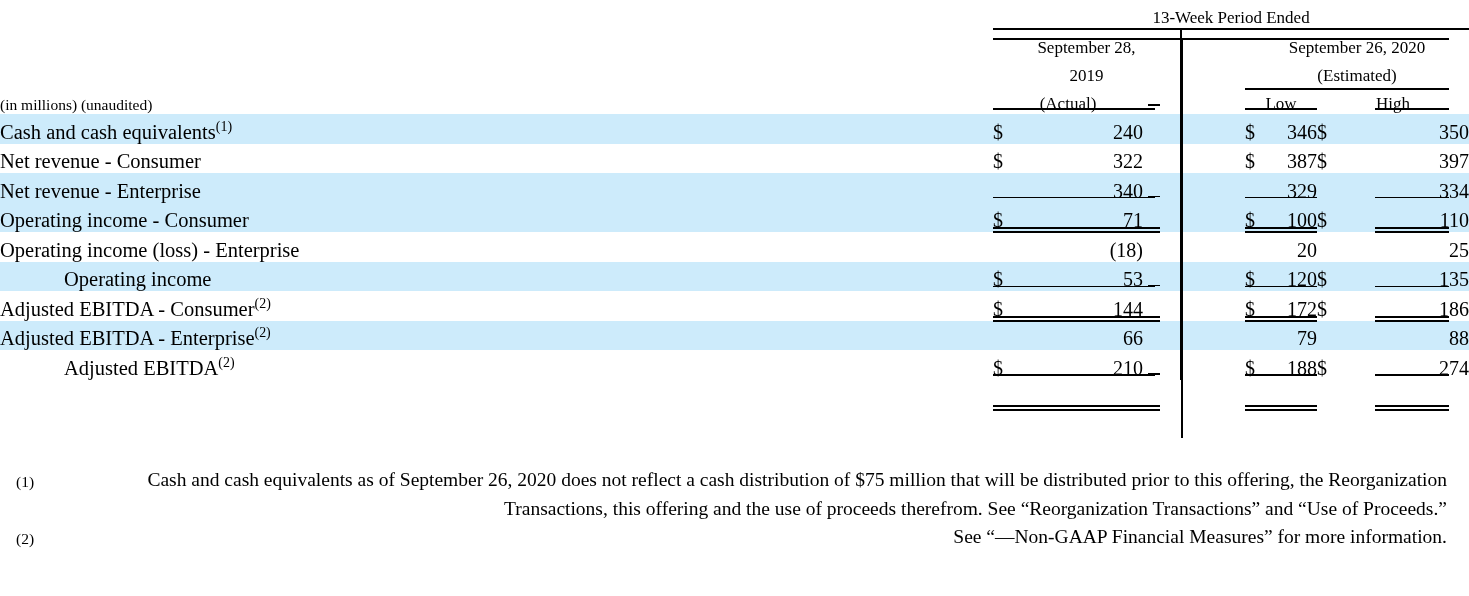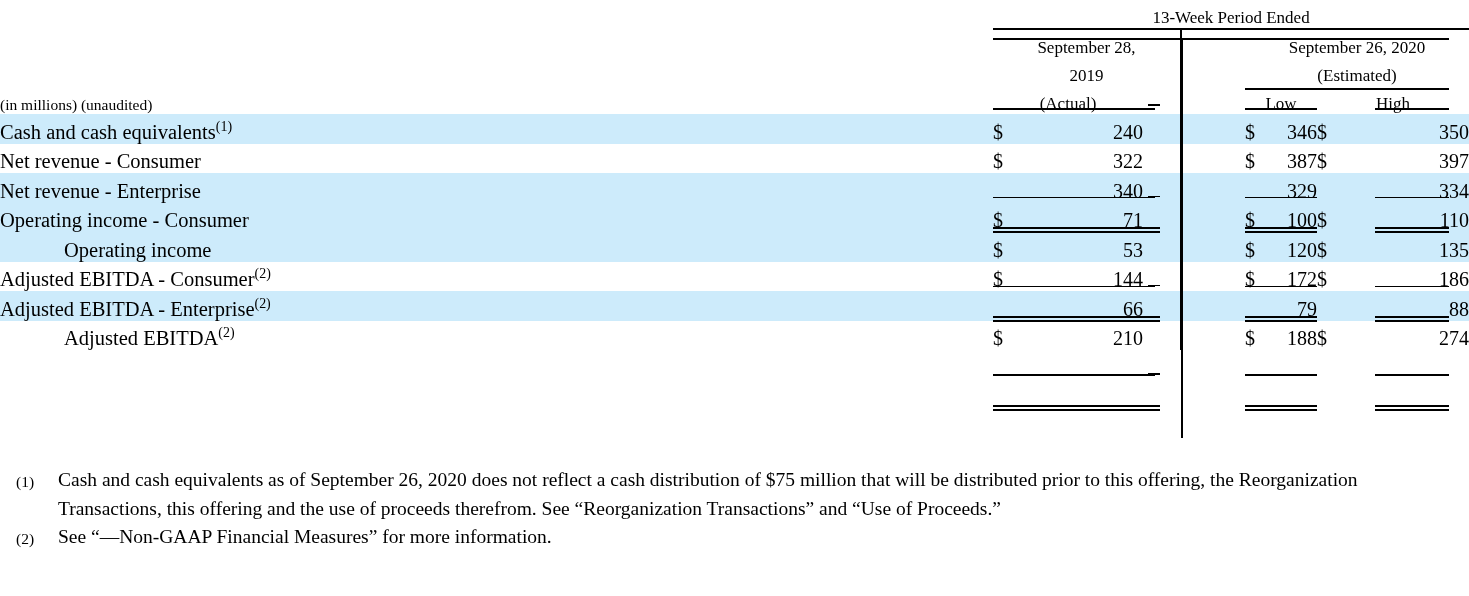--- a/index.html
+++ b/index.html
@@ -145,22 +145,22 @@
     width: 58px;
     flex: 0 0 58px;
     text-align: left;
     padding-left: 16px;
     font-size: 15.5px;
     padding-top: 2px;
     box-sizing: border-box;
   }
   .fn-text {
     flex: 1 1 auto;
-    padding-right: 14px;
-    text-align: left;
+    padding-right: 22px;
+    text-align: right;
   }
   .fn2 { margin-top: 0px; }
 </style>
 </head>
 <body>
 
 <table class="fin-table">
   <colgroup>
     <col class="c-label">
       <col class="c-cur1">
@@ -239,20 +239,31 @@
       <tr class="datarow shaded">
         <td class="lbl">Operating income - Consumer</td>
         <td class="cur">$</td>
         <td class="num">71</td>
         <td class="spacer-cell"></td>
         <td class="vdiv"></td>
         <td class="cur">$</td>
         <td class="num">100</td>
         <td class="cur">$</td>
         <td class="num">110</td>
+      </tr>
+      <tr class="datarow">
+        <td class="lbl">Operating income (loss) - Enterprise</td>
+        <td class="cur"></td>
+        <td class="num">(18)</td>
+        <td class="spacer-cell"></td>
+        <td class="vdiv"></td>
+        <td class="cur"></td>
+        <td class="num">20</td>
+        <td class="cur"></td>
+        <td class="num">25</td>
       </tr>
       <tr class="datarow shaded">
         <td class="lbl indent">Operating income</td>
         <td class="cur">$</td>
         <td class="num">53</td>
         <td class="spacer-cell"></td>
         <td class="vdiv"></td>
         <td class="cur">$</td>
         <td class="num">120</td>
         <td class="cur">$</td>

